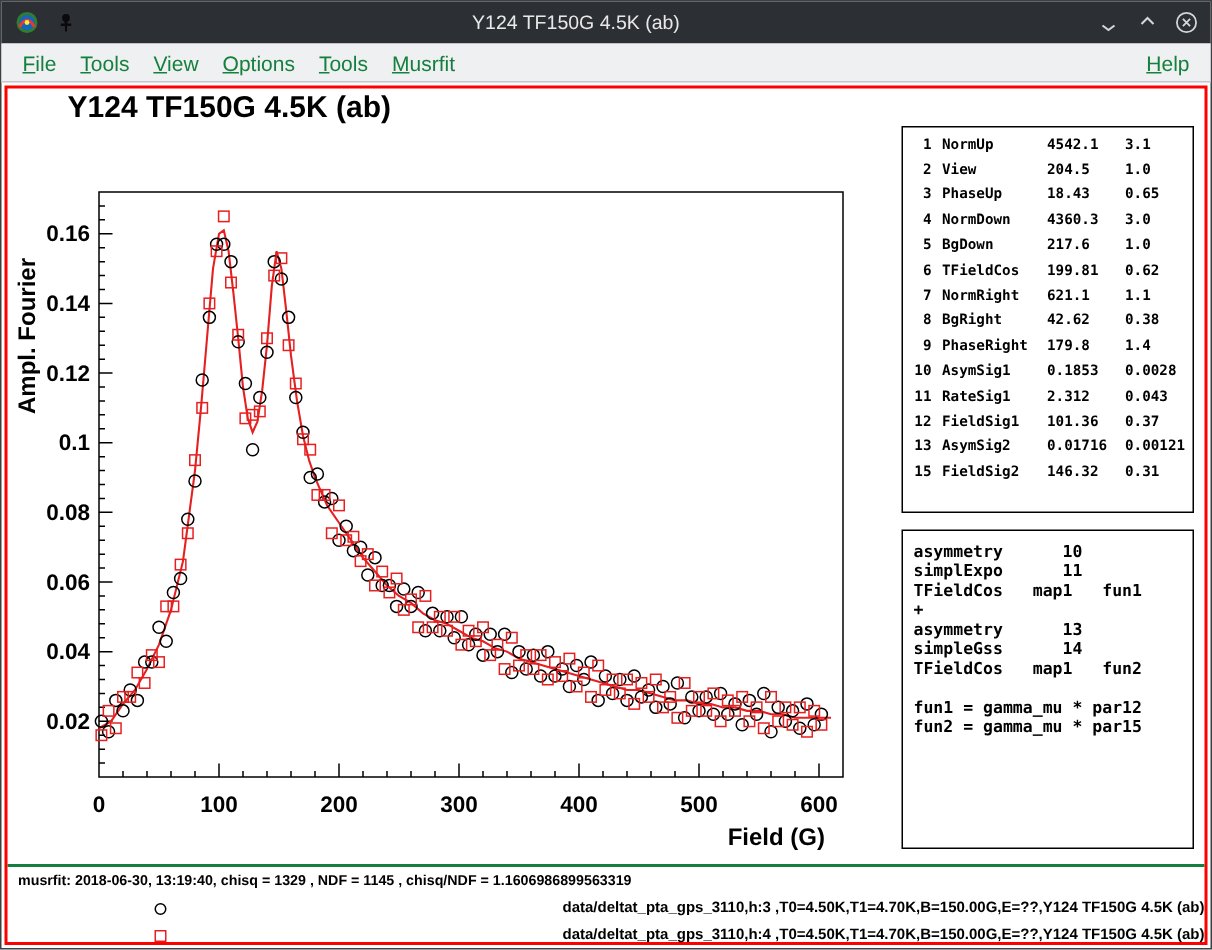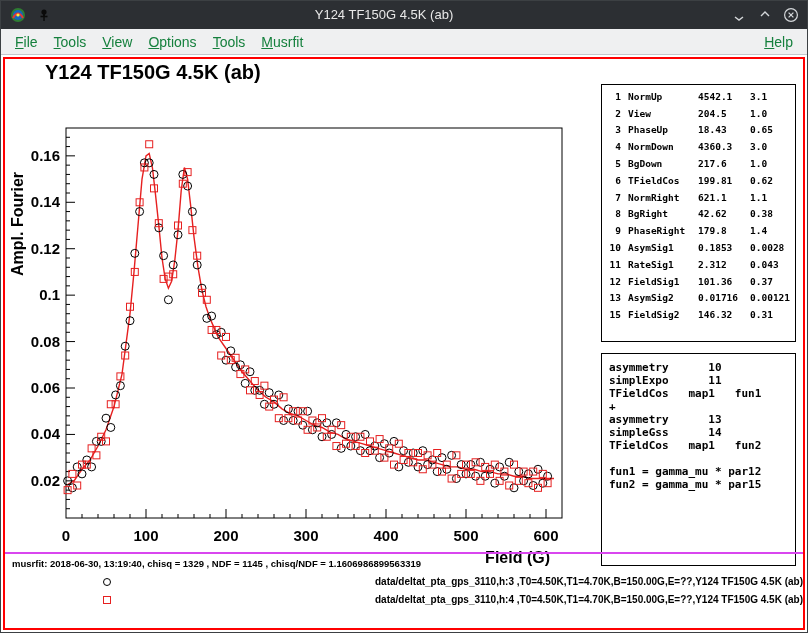--- a/index.html
+++ b/index.html
@@ -40,21 +40,21 @@
     font-family:"DejaVu Sans Mono","Liberation Mono",monospace;font-size:9.5px;font-weight:bold;white-space:pre;}
   .pnum{width:14px;text-align:right;}
   .pname{width:70px;margin-left:7px;}
   .pval{width:52px;}
   .perr{flex:1;}
   .theory-box{position:absolute;left:596px;top:294px;width:195px;height:213px;
     border:1px solid #000;box-sizing:border-box;padding:7px 0 0 7px;overflow:hidden;}
   .tline{font-family:"DejaVu Sans Mono","Liberation Mono",monospace;font-size:11px;
     font-weight:bold;line-height:13px;white-space:pre;}
   
-  .pad-bottom{position:absolute;left:0;right:0;bottom:0;height:76px;border-top:2px solid #d946ef;box-sizing:border-box;}
+  .pad-bottom{position:absolute;left:0;right:0;bottom:0;height:52px;border-top:2px solid #15803d;box-sizing:border-box;}
   .stats{position:absolute;left:7px;top:4px;font-size:9.5px;font-weight:bold;white-space:nowrap;}
   .legend-row{position:absolute;left:0;right:0;height:18px;}
   .legend-row .ltext{position:absolute;left:0;right:0;text-align:right;font-size:10px;font-weight:bold;line-height:18px;white-space:nowrap;}
   .lmark{position:absolute;left:98px;top:5px;width:8px;height:8px;box-sizing:border-box;background:transparent;}
   .lmark.circle{border:1px solid #000;border-radius:50%;}
   .lmark.square{border:1px solid #e62020;}
 </style>
 </head>
 <body>
 

